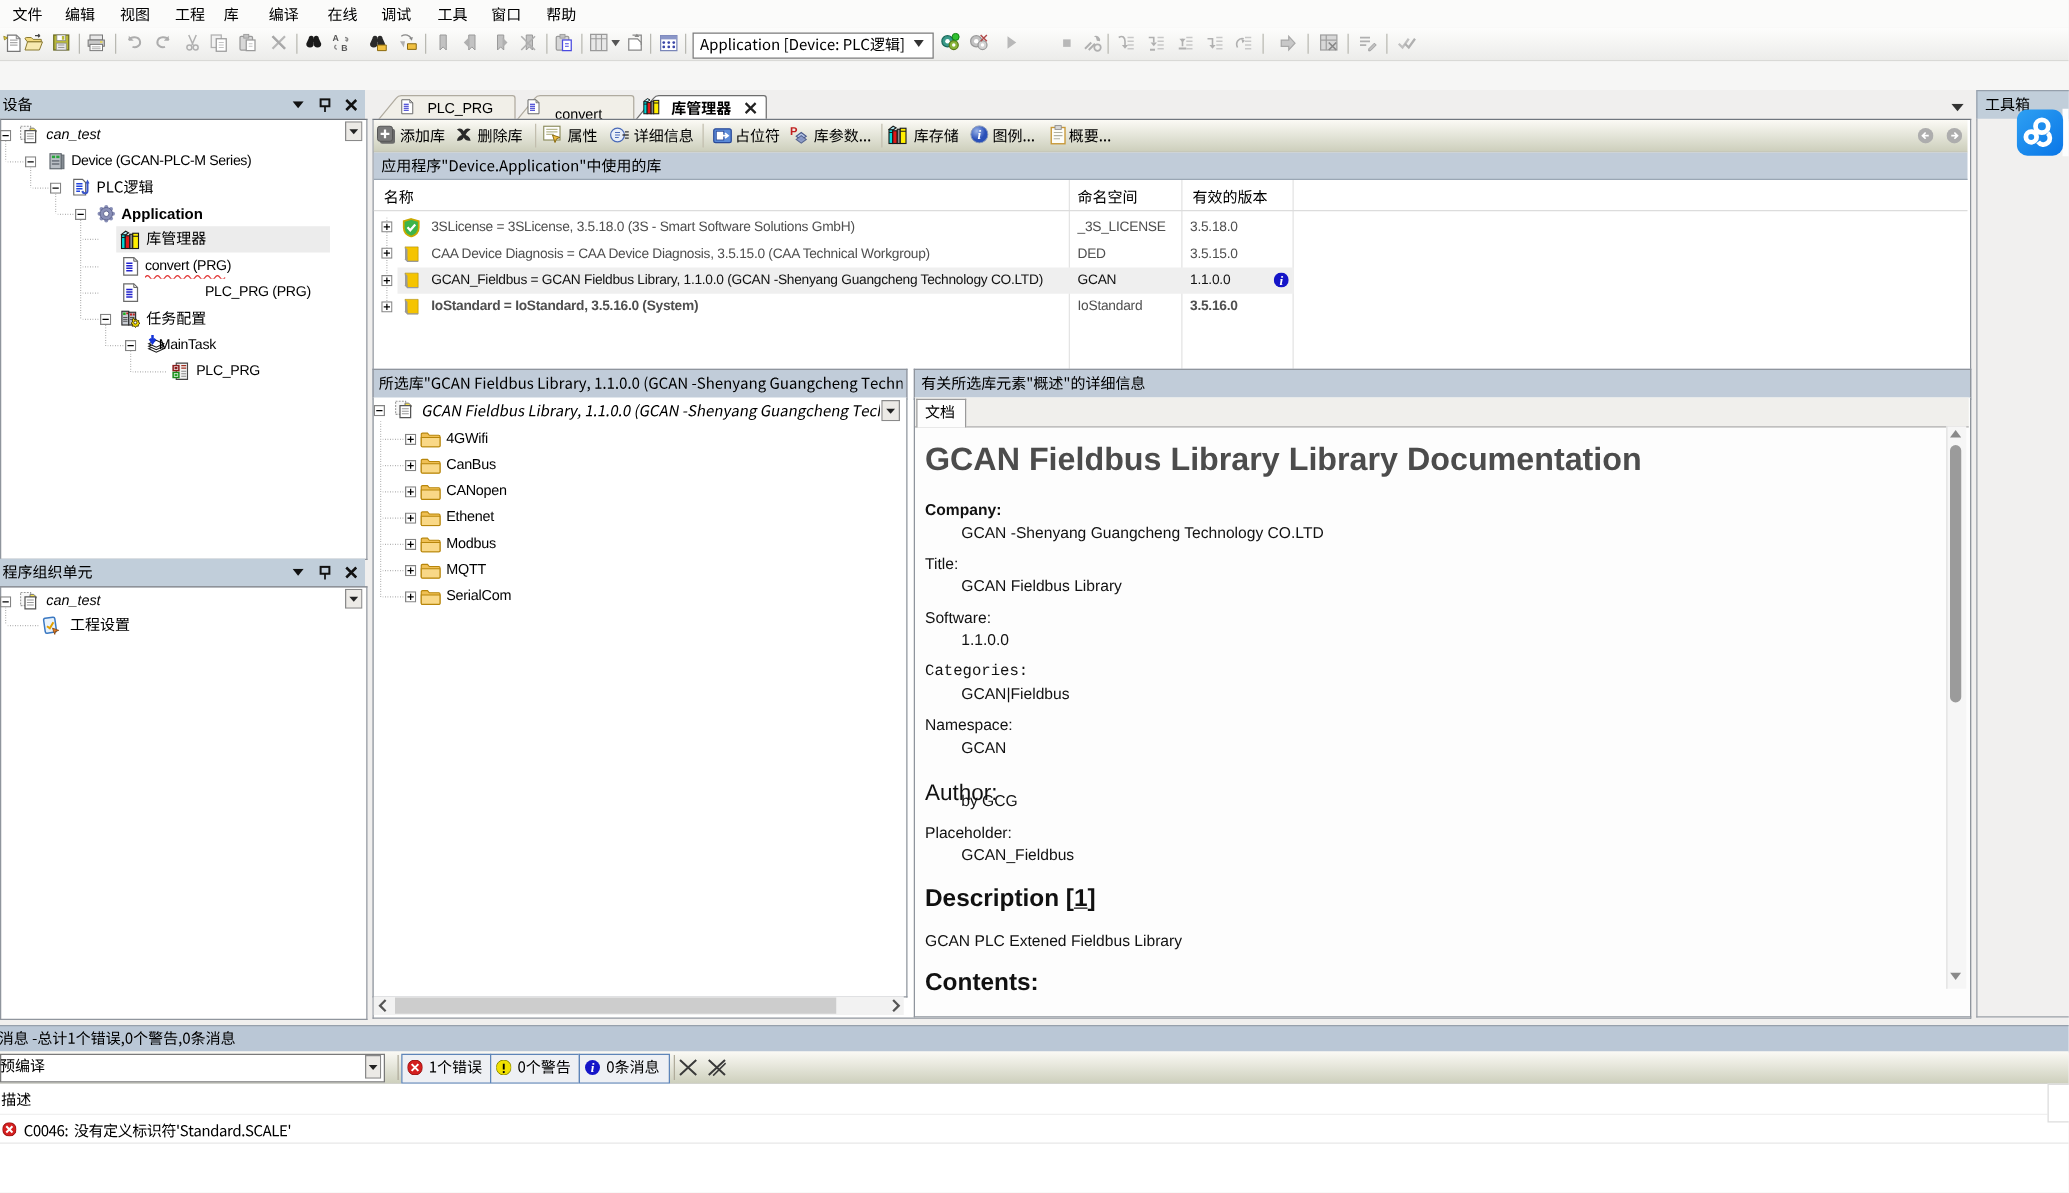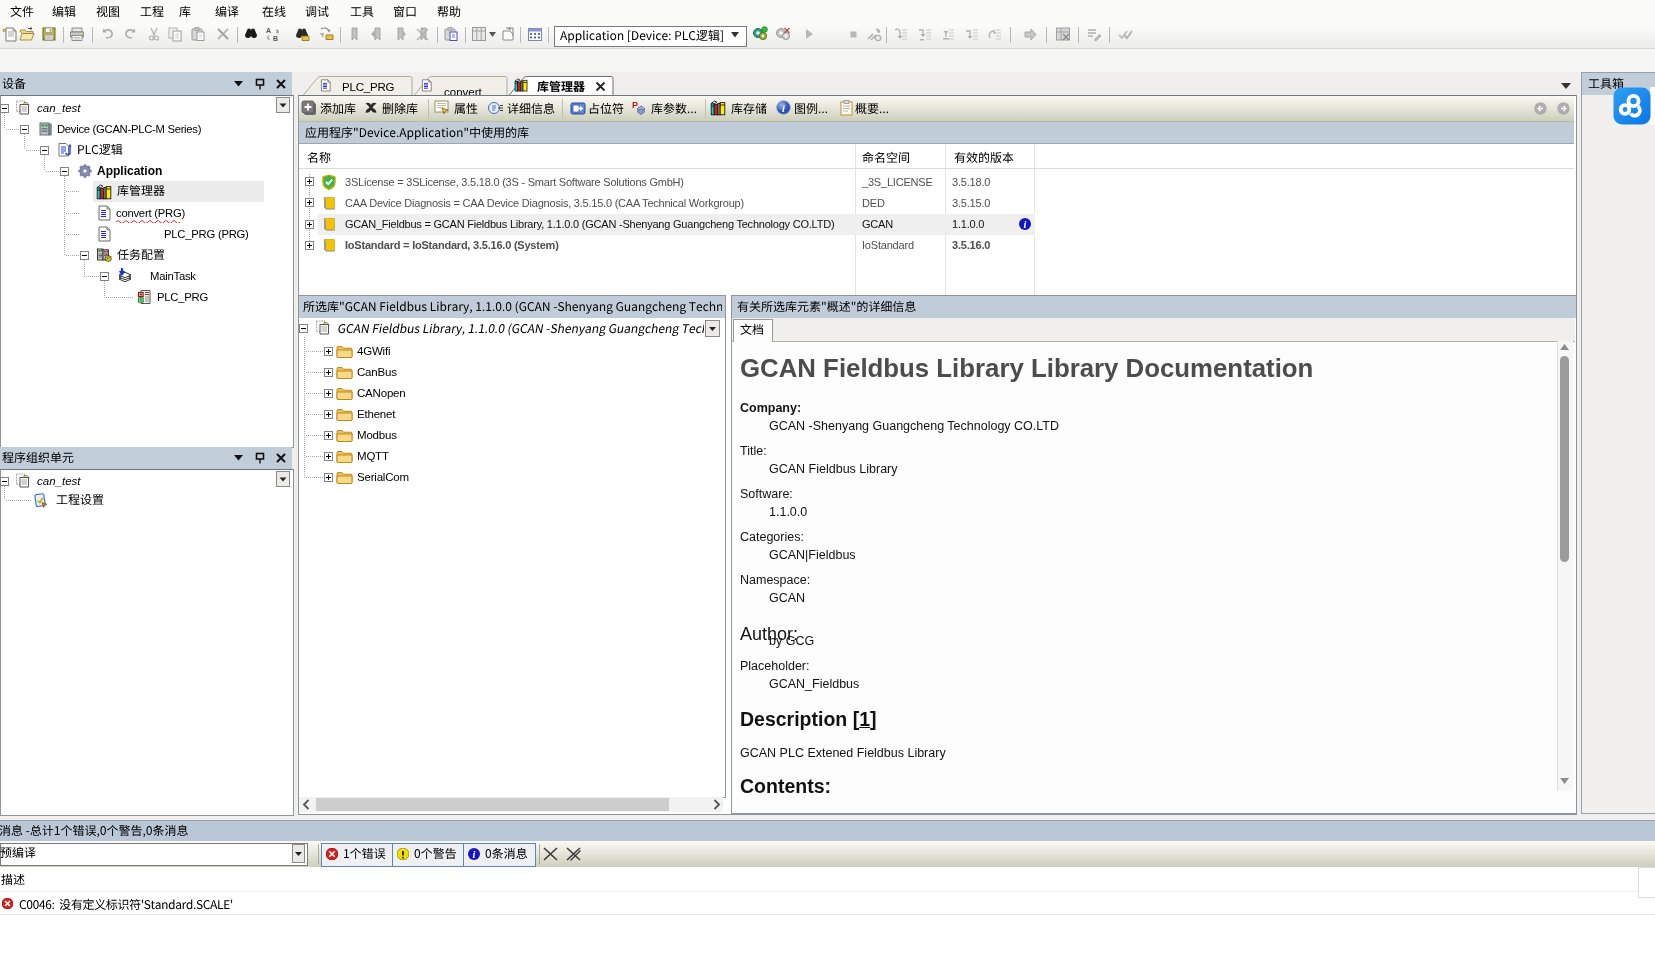--- a/index.html
+++ b/index.html
@@ -538,21 +538,21 @@
     <path d="M2 4.5h5" stroke="#000" stroke-width="1"></path>
   </svg>
 <svg class="ab" style="left:117px;top:268px;" width="16" height="16" viewBox="0 0 16 16">
     <g stroke="#1a1a1a" stroke-width="0.9">
       <path d="M2 11 l6 -2.8 6 2.8 -6 2.8z" fill="#fff"></path>
       <path d="M2 9 l6 -2.8 6 2.8 -6 2.8z" fill="#fff"></path>
       <path d="M2 7 l6 -2.8 6 2.8 -6 2.8z" fill="#fff"></path>
     </g>
     <path d="M5 0v5.2M2.8 3L5 6.2 7.2 3" fill="none" stroke="#1535d8" stroke-width="2"></path>
   </svg>
-<div class="ab" style="left:150px;top:269.5px;font-size:11.3px;line-height:13.334px;color:#000;font-weight:normal;white-space:pre;letter-spacing:-0.25px;">MainTask</div>
+<div class="ab" style="left:127px;top:269.5px;font-size:11.3px;line-height:13.334px;color:#000;font-weight:normal;white-space:pre;letter-spacing:-0.25px;">MainTask</div>
 <svg class="ab" style="left:137px;top:289px;" width="16" height="16" viewBox="0 0 16 16">
     <path d="M4 1.5h9v13H4z" fill="#f2f2f2" stroke="#444" stroke-width="0.9"></path>
     <rect x="1.5" y="3.5" width="4.6" height="4" fill="#fff" stroke="#8a1a1a" stroke-width="1.2"></rect>
     <rect x="2.6" y="4.6" width="2.4" height="1.8" fill="#8a1a1a"></rect>
     <rect x="1.5" y="9" width="4.6" height="4" fill="#fff" stroke="#1a8a1a" stroke-width="1.2"></rect>
     <rect x="2.6" y="10.1" width="2.4" height="1.8" fill="#28a828"></rect>
     <g stroke="#a03020" stroke-width="1.1">
       <path d="M8 3.5h4M8 5.5h4"></path>
     </g>
     <g stroke="#888" stroke-width="0.9">
@@ -1236,21 +1236,21 @@
 <svg class="ab" style="left:1560px;top:778px;" width="9" height="7" viewBox="0 0 9 7">
     <path d="M0 0h9L4.5 6z" fill="#8a8a8a"></path>
   </svg>
 <div class="ab" style="left:740px;top:353px;font-size:25.8px;line-height:30.444px;color:#4c4c4c;font-weight:bold;white-space:pre;">GCAN Fieldbus Library Library Documentation</div>
 <div class="ab" style="left:740px;top:401px;font-size:12.5px;line-height:14.75px;color:#111;font-weight:bold;white-space:pre;">Company:</div>
 <div class="ab" style="left:769px;top:419px;font-size:12.5px;line-height:14.75px;color:#111;font-weight:normal;white-space:pre;">GCAN -Shenyang Guangcheng Technology CO.LTD</div>
 <div class="ab" style="left:740px;top:444px;font-size:12.5px;line-height:14.75px;color:#111;font-weight:normal;white-space:pre;">Title:</div>
 <div class="ab" style="left:769px;top:462px;font-size:12.5px;line-height:14.75px;color:#111;font-weight:normal;white-space:pre;">GCAN Fieldbus Library</div>
 <div class="ab" style="left:740px;top:487px;font-size:12.5px;line-height:14.75px;color:#111;font-weight:normal;white-space:pre;">Software:</div>
 <div class="ab" style="left:769px;top:505px;font-size:12.5px;line-height:14.75px;color:#111;font-weight:normal;white-space:pre;">1.1.0.0</div>
-<div class="ab" style="left:740px;top:530px;font-size:12.5px;line-height:14.75px;color:#111;font-weight:normal;white-space:pre;">Categories:</div>
+<div class="ab" style="left:740px;top:530px;font-size:12.5px;line-height:14.75px;color:#111;font-weight:normal;white-space:pre;font-family:Liberation Mono, monospace;">Categories:</div>
 <div class="ab" style="left:769px;top:548px;font-size:12.5px;line-height:14.75px;color:#111;font-weight:normal;white-space:pre;">GCAN|Fieldbus</div>
 <div class="ab" style="left:740px;top:573px;font-size:12.5px;line-height:14.75px;color:#111;font-weight:normal;white-space:pre;">Namespace:</div>
 <div class="ab" style="left:769px;top:591px;font-size:12.5px;line-height:14.75px;color:#111;font-weight:normal;white-space:pre;">GCAN</div>
 <div class="ab" style="left:740px;top:627px;font-size:18px;line-height:14.75px;color:#111;font-weight:normal;white-space:pre;">Author:</div>
 <div class="ab" style="left:769px;top:634px;font-size:12.5px;line-height:14.75px;color:#111;font-weight:normal;white-space:pre;">by GCG</div>
 <div class="ab" style="left:740px;top:659px;font-size:12.5px;line-height:14.75px;color:#111;font-weight:normal;white-space:pre;">Placeholder:</div>
 <div class="ab" style="left:769px;top:677px;font-size:12.5px;line-height:14.75px;color:#111;font-weight:normal;white-space:pre;">GCAN_Fieldbus</div>
 <div class="ab" style="left:740px;top:708px;font-size:19.5px;line-height:23.01px;color:#111;font-weight:bold;white-space:pre;">Description [<span style="text-decoration:underline">1</span>]</div>
 <div class="ab" style="left:740px;top:746px;font-size:12.5px;line-height:14.75px;color:#111;font-weight:normal;white-space:pre;">GCAN PLC Extened Fieldbus Library</div>
 <div class="ab" style="left:740px;top:775px;font-size:19.5px;line-height:23.01px;color:#111;font-weight:bold;white-space:pre;">Contents:</div>

